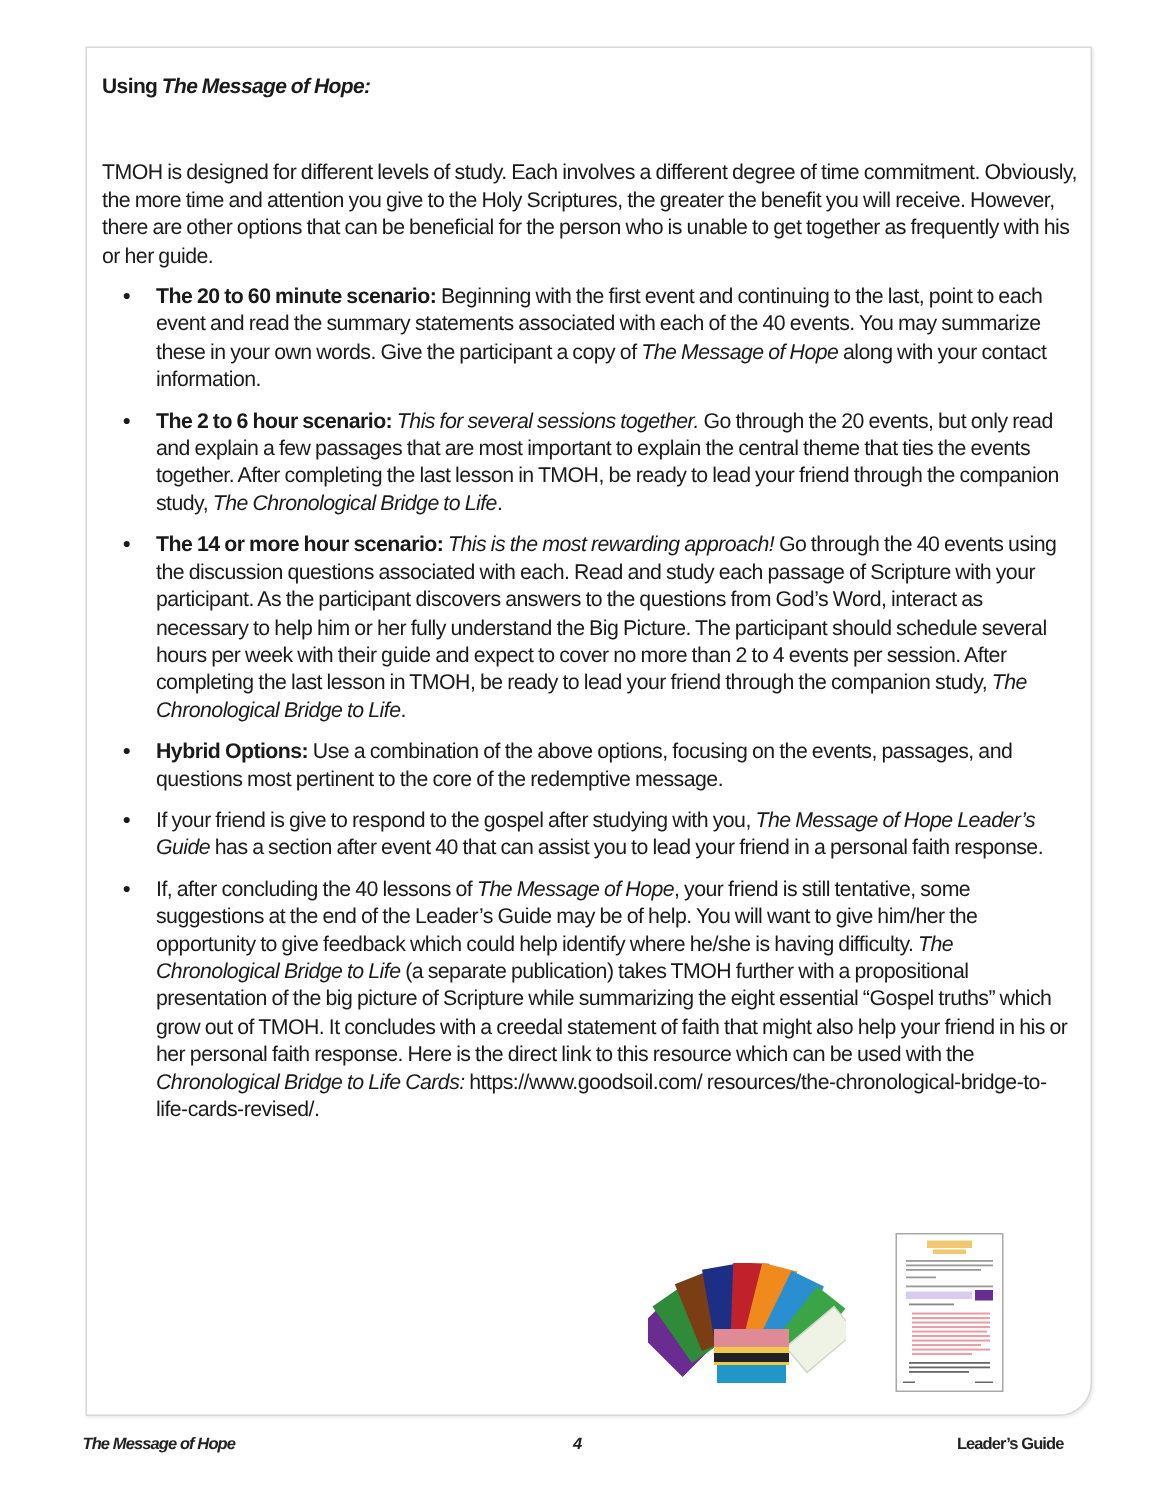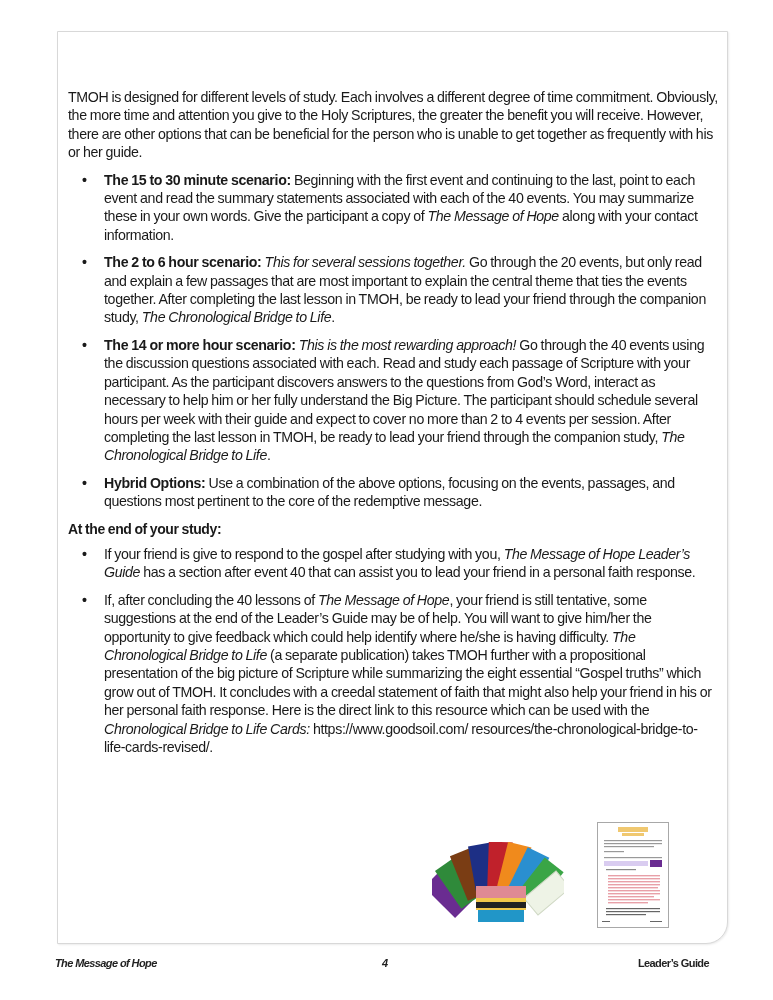--- a/index.html
+++ b/index.html
@@ -30,26 +30,27 @@
   .footer.left { left: 55px; font-style: italic; }
   .footer.center { left: 382px; font-style: italic; }
   .footer.right { right: 64px; }
 </style>
 </head>
 <body>
 
 <div class="frame"></div>
 
 <div class="content">
+  <h2><span>Using </span><span class="ti">The Message of Hope:</span></h2>
   <p class="intro">TMOH is designed for different levels of study.  Each involves a different degree of time commitment. Obviously, the more time and attention you give to the Holy Scriptures, the greater the benefit you will receive.  However, there are other options that can be beneficial for the person who is unable to get together as frequently with his or her guide.</p>
 
   <ul>
     <li>
       <span class="bullet">•</span>
-      <b>The 15 to 30 minute scenario:</b>
+      <b>The 20 to 60 minute scenario:</b>
       <span>Beginning with the first event and continuing to the last, point to each event and read the summary statements associated with each of the 40 events.  You may summarize these in your own words.  Give the participant a copy of </span><i>The Message of Hope</i><span> along with your contact information.</span>
     </li>
     <li>
       <span class="bullet">•</span>
       <b>The 2 to 6 hour scenario:</b>
       <i>This for several sessions together.</i>
       <span>Go through the 20 events, but only read and explain a few passages that are most important to explain the central theme that ties the events together.  After completing the last lesson in TMOH, be ready to lead your friend through the companion study, </span><i>The Chronological Bridge to Life</i><span>.</span>
     </li>
     <li>
       <span class="bullet">•</span>
@@ -58,21 +59,20 @@
       <span>Go through the 40 events using the discussion questions associated with each.  Read and study each passage of Scripture with your participant.  As the participant discovers answers to the questions from God’s Word, interact as necessary to help him or her fully understand the Big Picture.  The participant should schedule several hours per week with their guide and expect to cover no more than 2 to 4 events per session.  After completing the last lesson in TMOH, be ready to lead your friend through the companion study, </span><i>The Chronological Bridge to Life</i><span>.</span>
     </li>
     <li>
       <span class="bullet">•</span>
       <b>Hybrid Options:</b>
       <span>Use a combination of the above options, focusing on the events, passages, and questions most pertinent to the core of the redemptive message.</span>
     </li>
   </ul>
 
 
-  <h3>At the end of your study:</h3>
 
   <ul>
     <li>
       <span class="bullet">•</span>
       <span>If your friend is give to respond to the gospel after studying with you, </span><i>The Message of Hope Leader’s Guide</i><span> has a section after event 40 that can assist you to lead your friend in a personal faith response.</span>
     </li>
     <li>
       <span class="bullet">•</span>
       <span>If, after concluding the 40 lessons of </span><i>The Message of Hope</i><span>, your friend is still tentative, some suggestions at the end of the Leader’s Guide may be of help.  You will want to give him/her the opportunity to give feedback which could help identify where he/she is having difficulty.  </span><i>The Chronological Bridge to Life</i><span> (a separate publication) takes TMOH further with a propositional presentation of the big picture of Scripture while summarizing the eight essential  “Gospel truths” which grow out of TMOH.  It concludes with a creedal statement of faith that might also help your friend in his or her personal faith response.  Here is the direct link to this resource which can be used with the </span><i>Chronological Bridge to Life Cards:</i>
       <span title="https://www.goodsoil.com/resources/the-chronological-bridge-to-life-cards-revised/">https://www.goodsoil.com/ resources/the-chronological-bridge-to-life-cards-revised/.</span>

